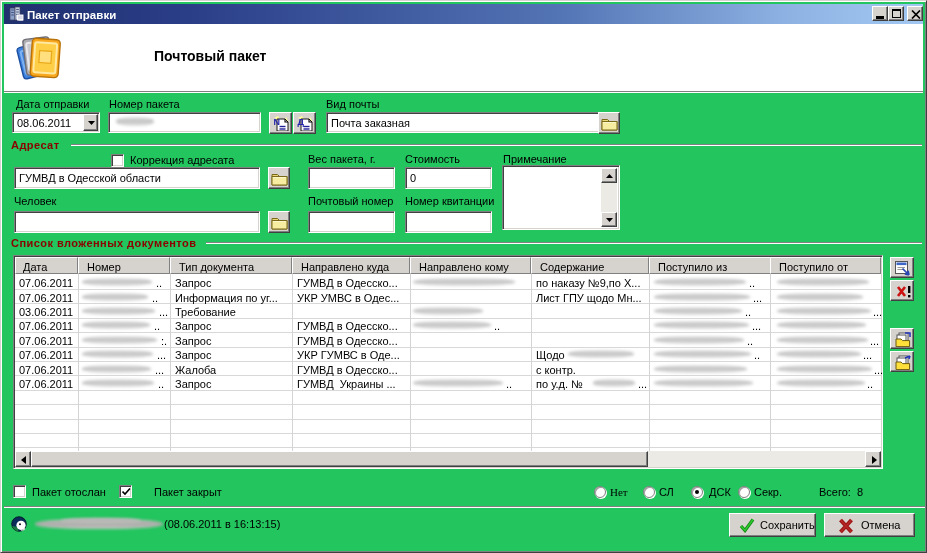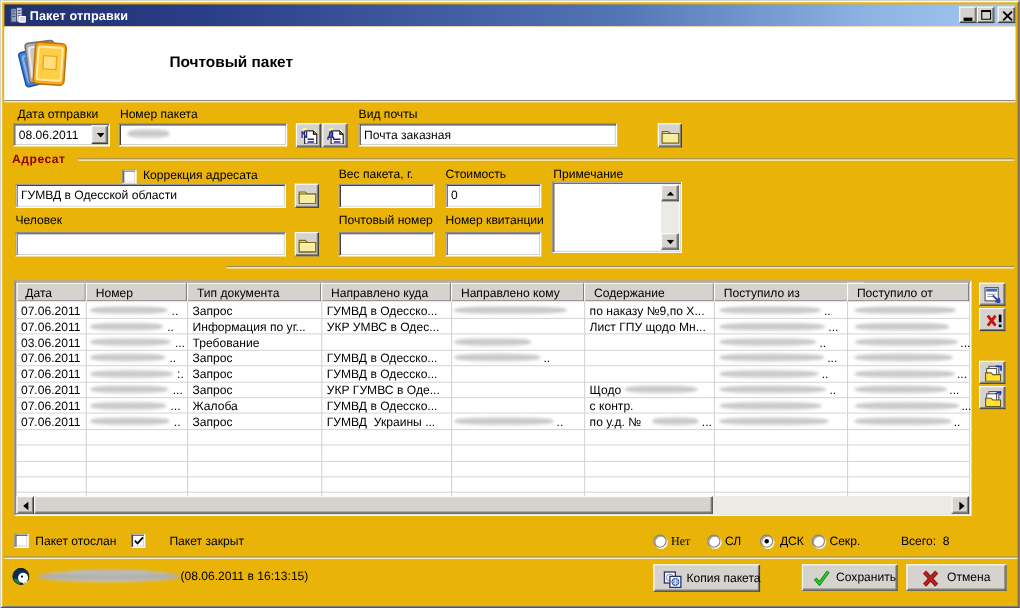--- a/index.html
+++ b/index.html
@@ -1,17 +1,17 @@
 <!DOCTYPE html>
 <html><head><meta charset="utf-8"><title>Пакет отправки</title><style>
 *{margin:0;padding:0;box-sizing:border-box}
 html,body{width:927px;height:553px;overflow:hidden}
 body{font-family:"Liberation Sans",sans-serif;font-size:11px;color:#000;background:#D6D3CE}
 .abs{position:absolute}
-#win{position:relative;width:927px;height:553px;background:#eab308;
+#win{position:relative;width:927px;height:553px;background:#22c55e;
  border:1px solid;border-color:#D6D3CE #404040 #404040 #D6D3CE;
  box-shadow:inset 1px 1px 0 #fff, inset -1px -1px 0 #808080}
 #title{left:3px;top:3px;width:919px;height:20px;
  background:linear-gradient(to right,#20306E,#2A3E88 20%,#5273B4 60%,#8FB4E4 86%,#A2C8F2);
  color:#fff;font-weight:bold;font-size:12px}
 #title .txt{position:absolute;left:23px;top:5px;letter-spacing:0.1px;font-size:11.5px}
 .cap{position:absolute;top:2px;width:16px;height:15px;background:#D6D3CE;
  border:1px solid;border-color:#fff #404040 #404040 #fff;box-shadow:inset -1px -1px 0 #808080}
 #hdr{left:3px;top:23px;width:919px;height:68px;background:#fff;border-bottom:1px solid #808080;box-shadow:0 1px 0 #fff}
 #hdr .t{position:absolute;left:150px;top:24px;font-weight:bold;font-size:14px}
@@ -110,21 +110,21 @@
       <svg class="abs" style="left:3px;top:3px" width="16" height="15" viewBox="0 0 16 15" xmlns="http://www.w3.org/2000/svg">
         <polygon points="1,2 5,0 7,4" fill="#FFFF99"></polygon>
         <polygon points="13,1 15,5 11,5" fill="#FFFF99"></polygon>
         <path d="M4 3 h8 l3 3 v9 h-11 z" fill="#fff" stroke="#000" stroke-width="0.9"></path>
         <path d="M12 3 v3 h3" fill="none" stroke="#000" stroke-width="1.1"></path>
         <text x="0.5" y="9" font-family="Liberation Sans" font-size="9" font-weight="bold" fill="#2222AA">Д</text>
         <line x1="6.5" y1="10.5" x2="12.5" y2="10.5" stroke="#222299" stroke-width="1.4"></line>
         <line x1="6.5" y1="13" x2="12.5" y2="13" stroke="#222299" stroke-width="1.4"></line>
       </svg>
     </div>
-<div class="fld" style="left:325px;top:111px;width:235px;height:21px">
+<div class="fld" style="left:325px;top:111px;width:294px;height:21px">
       <span class="tx">Почта заказная</span>
     </div>
 <div class="rb" style="left:597px;top:111px;width:22px;height:22px">
       <svg class="abs" style="left:2px;top:3px" width="17" height="15" viewBox="0 0 17 15" xmlns="http://www.w3.org/2000/svg">
         <path d="M1 3.5 h5.5 l2 2 h7.5 v8.5 h-15 z" fill="#E8D87A" stroke="#7A6A18" stroke-width="1"></path>
         <path d="M1 5.5 h15 v8.5 h-15 z" fill="#F6EDA0" stroke="#7A6A18" stroke-width="1"></path>
         <path d="M2 6.5 h13" stroke="#FBF6C8" stroke-width="1"></path>
       </svg>
     </div>
 <div class="lbl red" style="left:10px;top:138px;">Адресат</div>
@@ -169,20 +169,21 @@
       <svg class="abs" style="left:2px;top:3px" width="17" height="15" viewBox="0 0 17 15" xmlns="http://www.w3.org/2000/svg">
         <path d="M1 3.5 h5.5 l2 2 h7.5 v8.5 h-15 z" fill="#E8D87A" stroke="#7A6A18" stroke-width="1"></path>
         <path d="M1 5.5 h15 v8.5 h-15 z" fill="#F6EDA0" stroke="#7A6A18" stroke-width="1"></path>
         <path d="M2 6.5 h13" stroke="#FBF6C8" stroke-width="1"></path>
       </svg>
     </div>
 <div class="lbl" style="left:307px;top:194px;">Почтовый номер</div>
 <div class="fld" style="left:307px;top:210px;width:87px;height:22px"></div>
 <div class="lbl" style="left:404px;top:194px;">Номер квитанции</div>
 <div class="fld" style="left:404px;top:210px;width:87px;height:22px"></div>
+<div class="lbl red" style="left:10px;top:236px;">Список вложенных документов</div>
 <div class="etch" style="left:205px;top:241px;width:716px"></div>
 <div class="fld" style="left:12px;top:254px;width:870px;height:214px;background:#fff"></div>
 <div class="hcell" style="left:14px;top:256px;width:63px;padding-left:7px">Дата</div>
 <div class="hcell" style="left:77px;top:256px;width:92px;padding-left:8px">Номер</div>
 <div class="hcell" style="left:169px;top:256px;width:122px;padding-left:8px">Тип документа</div>
 <div class="hcell" style="left:291px;top:256px;width:118px;padding-left:8px">Направлено куда</div>
 <div class="hcell" style="left:409px;top:256px;width:121px;padding-left:8px">Направлено кому</div>
 <div class="hcell" style="left:530px;top:256px;width:118px;padding-left:8px">Содержание</div>
 <div class="hcell" style="left:648px;top:256px;width:136px;padding-left:8px">Поступило из</div>
 <div class="hcell" style="left:769px;top:256px;width:111px;padding-left:8px">Поступило от</div>
@@ -354,30 +355,20 @@
 <svg class="abs" style="left:10px;top:515px" width="16" height="16" viewBox="0 0 16 16" xmlns="http://www.w3.org/2000/svg">
       <circle cx="8" cy="8" r="7.3" fill="#0A2C58" stroke="#04121E" stroke-width="0.8"></circle>
       <path d="M1.2 10 a7.3 7.3 0 0 0 6 5.2 l1 -4 z" fill="#1B7A3E"></path>
       <circle cx="10" cy="9.3" r="4.6" fill="#FDFDFD"></circle>
       <circle cx="9" cy="8.2" r="0.95" fill="#000"></circle>
       <path d="M10 13.8 q2.5 -0.5 3.6 -2.4 l0.6 2 q-2 1.6 -4.2 1.4 z" fill="#D8D8D8"></path>
     </svg>
 <div class="sm" style="left:34px;top:518px;width:128px;height:10px;background:linear-gradient(to bottom,#cfcfcd,#a8a8a6 45%,#c6c6c4)"></div>
 <div class="sm" style="left:60px;top:517px;width:80px;height:6px;background:#b8b8b6"></div>
 <div class="lbl" style="left:163px;top:517px;">(08.06.2011 в 16:13:15)</div>
-<div class="rb" style="left:593px;top:512px;width:97px;height:25px">
-      <svg class="abs" style="left:7px;top:4px" width="18" height="17" viewBox="0 0 18 17" xmlns="http://www.w3.org/2000/svg">
-        <rect x="2" y="2" width="10" height="10" fill="#fff" stroke="#223377" stroke-width="1.2"></rect>
-        <circle cx="7" cy="7" r="3" fill="none" stroke="#99A" stroke-width="1"></circle>
-        <rect x="7" y="6" width="10" height="10" fill="#fff" stroke="#223377" stroke-width="1.2"></rect>
-        <circle cx="12" cy="11" r="3.2" fill="#4488CC" stroke="#223377" stroke-width="0.8"></circle>
-        <path d="M8.8 11 h6.4 M12 7.8 v6.4 M9.6 9 q2.4 1.6 4.8 0 M9.6 13 q2.4 -1.6 4.8 0" stroke="#fff" stroke-width="0.6" fill="none"></path>
-      </svg>
-      <span class="btxt" style="left:29px;top:6px">Копия пакета</span>
-    </div>
 <div class="rb" style="left:823px;top:512px;width:91px;height:24px">
       <svg class="abs" style="left:13px;top:4px" width="16" height="16" viewBox="0 0 16 16" xmlns="http://www.w3.org/2000/svg">
         <path d="M2.5 2 L13.5 14 M13.5 2 L2.5 14" stroke="#9B1515" stroke-width="4"></path>
         <path d="M2.5 2 L13.5 14 M13.5 2 L2.5 14" stroke="#B62828" stroke-width="1.6"></path>
       </svg>
       <span class="btxt" style="left:36px;top:5px">Отмена</span>
     </div>
 <div class="rb" style="left:728px;top:512px;width:87px;height:24px">
       <svg class="abs" style="left:9px;top:4px" width="16" height="15" viewBox="0 0 16 15" xmlns="http://www.w3.org/2000/svg">
         <path d="M2 8 L6 12.5 L14 1.5" fill="none" stroke="#0E8A0E" stroke-width="3.2"></path>

